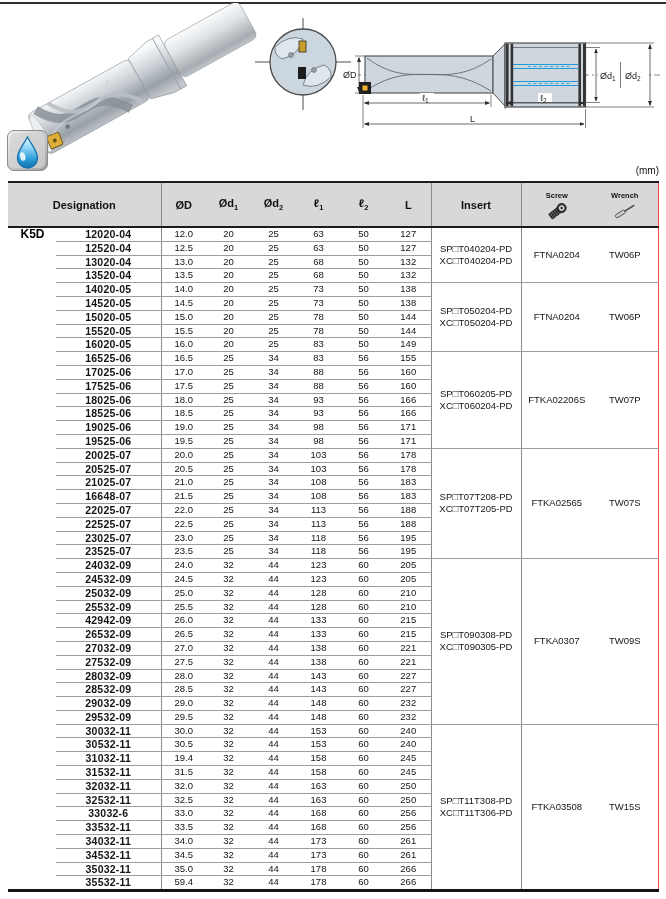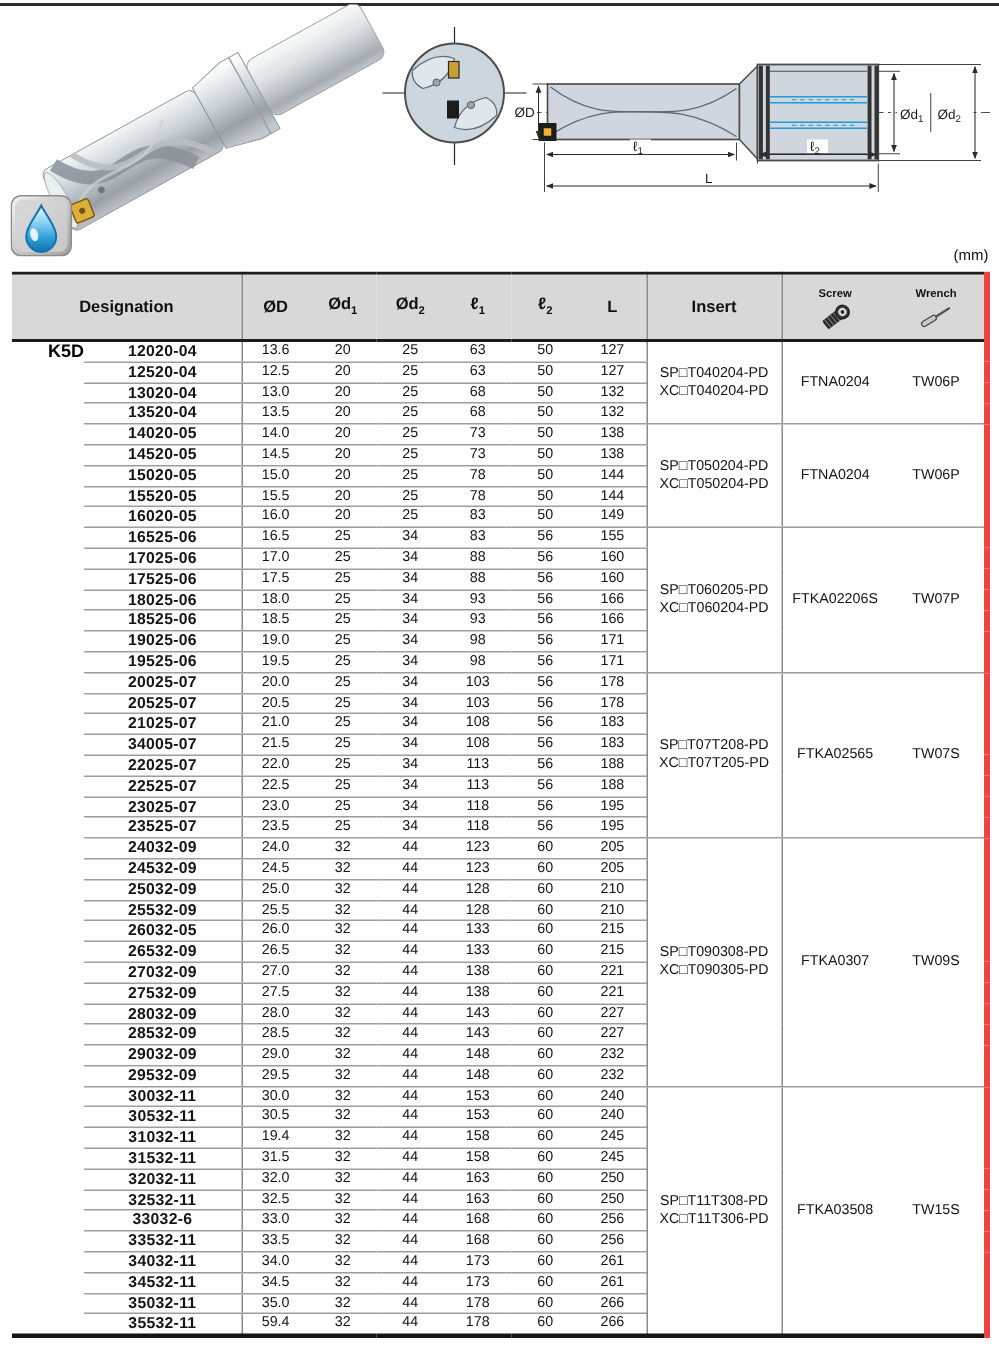--- a/index.html
+++ b/index.html
@@ -23,27 +23,27 @@
              border-top:2px solid #1c1c1c;border-bottom:3px solid #141414;}
   col.w-series{width:48px;} col.w-des{width:105px;} col.w-num{width:45px;}
   col.w-ins{width:90px;} col.w-scr{width:71px;} col.w-wr{width:66px;}
 
   thead th{background:#d8d8d8;border-bottom:2.5px solid #1c1c1c;height:43px;
            font-size:11px;font-weight:bold;color:#111;vertical-align:middle;padding:0;}
   thead th sub{font-size:7.5px;}
   th.h-od,td.c-od{border-left:1px solid #8a8a8a;}
   th.h-insert,td.c-insert{border-left:1px solid #8a8a8a;}
   th.h-screw,td.c-screw{border-left:1px solid #8a8a8a;}
-  th.h-wrench,td.c-wrench{border-right:4px solid #ef4444;}
+  th.h-wrench,td.c-wrench{border-right:1px solid #ef4444;}
   .h-tool-label{font-size:7.5px;font-weight:bold;line-height:9px;margin-top:2px;}
   .h-tool-icon{display:block;margin:1px auto 0 auto;}
 
   tbody td{height:12.8px;line-height:12.8px;padding:0;text-align:center;
            font-size:9.5px;color:#141414;white-space:nowrap;overflow:hidden;}
-  td.c-series{border:none;vertical-align:top;text-align:right;font-size:12px;
+  td.c-series{border:none;vertical-align:top;text-align:center;font-size:12px;
               font-weight:bold;padding-left:1px;line-height:13px;color:#000;}
   td.c-des{border-bottom:1px solid #9d9d9d;font-weight:bold;font-size:10.5px;letter-spacing:.2px;margin-top:27px;}
   td.c-num{border-bottom:1px solid #9d9d9d;}
   td.c-insert,td.c-screw,td.c-wrench{border-bottom:1px solid #9d9d9d;font-size:9.5px;}
   td.c-insert .ins-line{line-height:12px;}
 </style>
 </head>
 <body>
 
 <div class="top-section">
@@ -234,21 +234,21 @@
             <polygon points="21.5,9.2 24,9.6 24,10.4 21.5,10.8" fill="#333"></polygon>
           </g>
         </svg>
       </th>
     </tr>
   </thead>
   <tbody>
       <tr>
         <td class="c-series" rowspan="48">K5D</td>
         <td class="c-des">12020-04</td>
-        <td class="c-num c-od">13.6</td>
+        <td class="c-num c-od">12.0</td>
         <td class="c-num">20</td>
         <td class="c-num">25</td>
         <td class="c-num">63</td>
         <td class="c-num">50</td>
         <td class="c-num">127</td>
         <td class="c-insert" rowspan="4">
           <div class="ins-line">SP□T040204-PD</div>
           <div class="ins-line">XC□T040204-PD</div>
         </td>
         <td class="c-screw" rowspan="4">FTNA0204</td>
@@ -428,21 +428,21 @@
       <tr>
         <td class="c-des">21025-07</td>
         <td class="c-num c-od">21.0</td>
         <td class="c-num">25</td>
         <td class="c-num">34</td>
         <td class="c-num">108</td>
         <td class="c-num">56</td>
         <td class="c-num">183</td>
       </tr>
       <tr>
-        <td class="c-des">34005-07</td>
+        <td class="c-des">16648-07</td>
         <td class="c-num c-od">21.5</td>
         <td class="c-num">25</td>
         <td class="c-num">34</td>
         <td class="c-num">108</td>
         <td class="c-num">56</td>
         <td class="c-num">183</td>
       </tr>
       <tr>
         <td class="c-des">22025-07</td>
         <td class="c-num c-od">22.0</td>
@@ -515,21 +515,21 @@
       <tr>
         <td class="c-des">25532-09</td>
         <td class="c-num c-od">25.5</td>
         <td class="c-num">32</td>
         <td class="c-num">44</td>
         <td class="c-num">128</td>
         <td class="c-num">60</td>
         <td class="c-num">210</td>
       </tr>
       <tr>
-        <td class="c-des">26032-05</td>
+        <td class="c-des">42942-09</td>
         <td class="c-num c-od">26.0</td>
         <td class="c-num">32</td>
         <td class="c-num">44</td>
         <td class="c-num">133</td>
         <td class="c-num">60</td>
         <td class="c-num">215</td>
       </tr>
       <tr>
         <td class="c-des">26532-09</td>
         <td class="c-num c-od">26.5</td>

